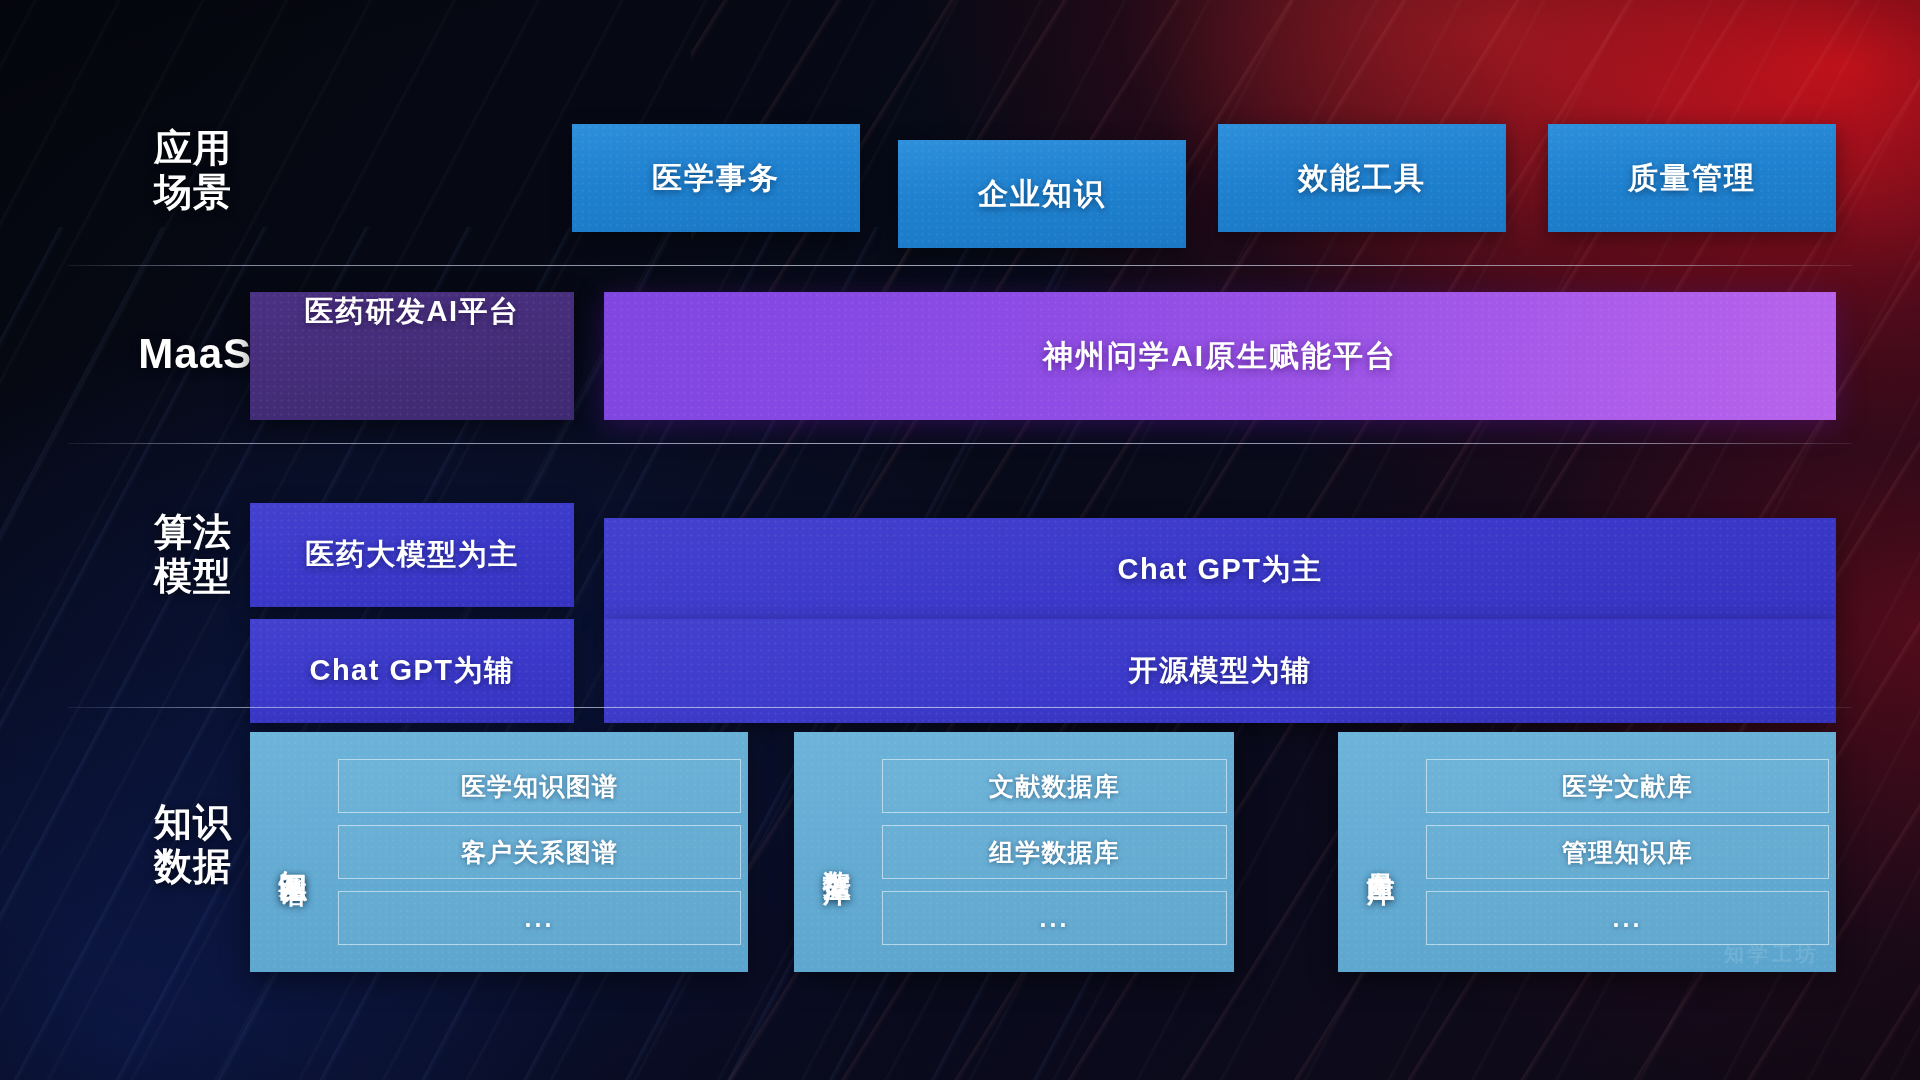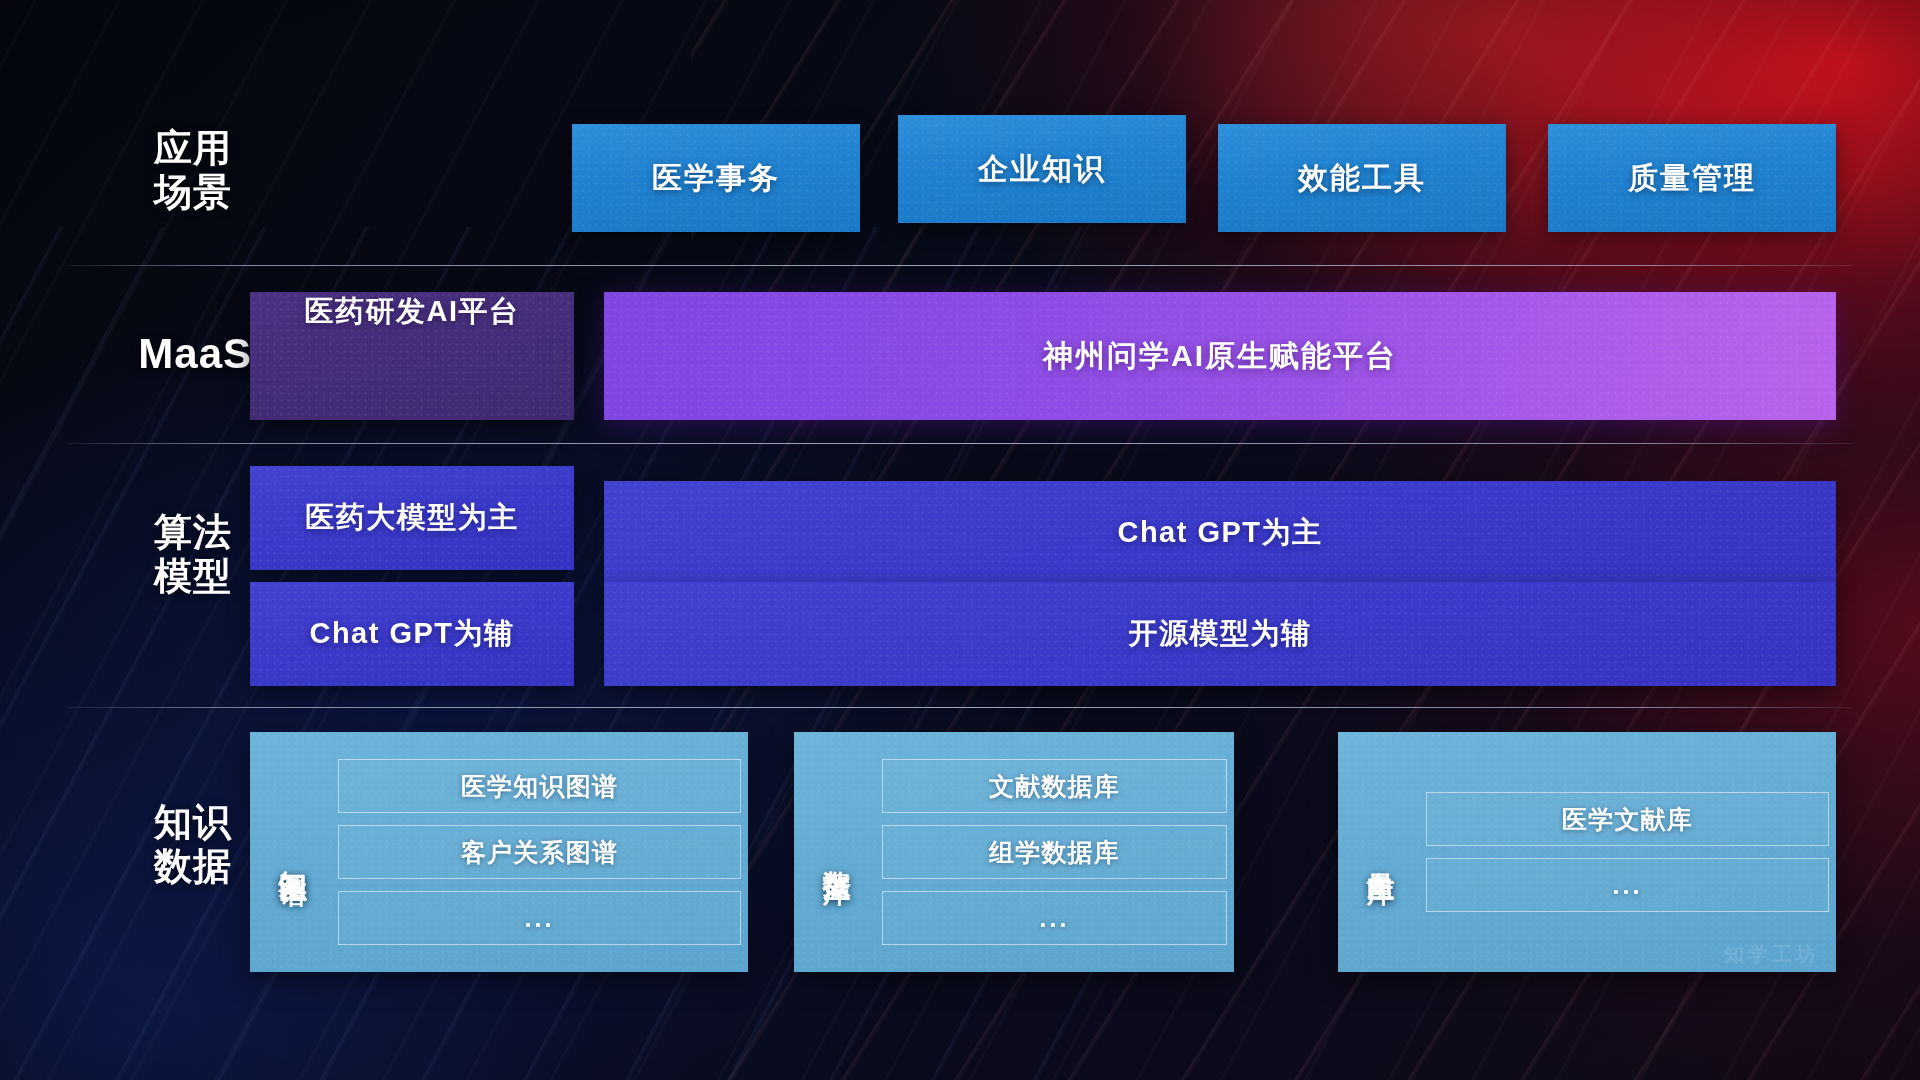--- a/index.html
+++ b/index.html
@@ -113,20 +113,21 @@
     position:relative;z-index:2;color:#fff;font-size:30px;font-weight:bold;letter-spacing:2px;
     text-shadow:0 2px 8px rgba(40,0,70,.5);
   }
 
   
   .algo-cell{
     position:absolute;
     background:linear-gradient(170deg,#4342cf 0%,#3b39c9 50%,#3633c2 100%);
     display:flex;align-items:center;justify-content:center;overflow:hidden;
     box-shadow:0 6px 20px rgba(0,0,0,.42);
+    margin-top:37px;
   }
   .algo-cell span{
     position:relative;z-index:2;color:#fff;font-size:29px;font-weight:bold;letter-spacing:1.5px;
     text-shadow:0 2px 7px rgba(0,10,60,.5);
   }
 
   
   .kpanel{
     position:absolute;
     background:linear-gradient(172deg,#6cb4d9 0%,#63abd2 48%,#5ba4cd 100%);
@@ -263,35 +264,36 @@
       <div class="kitem">组学数据库</div>
       <div class="kitem dots-only">...</div>
     </div>
   </div>
 
   <div class="kpanel" id="kp2">
     <div class="dots"></div>
     <div class="vlabel">向量库</div>
     <div class="kitems">
       <div class="kitem">医学文献库</div>
+      <div class="kitem">管理知识库</div>
       <div class="kitem dots-only">...</div>
     </div>
   </div>
 
   <div class="watermark" id="wm">知学工坊</div>
 </div>
 
 <style>
   
 
   
   #lbl-app  { left:62px;  top:126px;  width:170px; font-size:38px; }
   #app0 { left:250px;  top:124px; width:288px; height:108px; }
   #app1 { left:572px;  top:124px; width:288px; height:108px; }
-  #app2 { left:898px;  top:115px; width:288px; height:108px; }
+  #app2 { left:898px;  top:140px; width:288px; height:108px; }
   #app3 { left:1218px; top:124px; width:288px; height:108px; }
   #app4 { left:1548px; top:124px; width:288px; height:108px; }
 
   #div1 { left:68px; top:265px; width:1784px; }
 
   
   #lbl-maas { left:62px; top:330px; width:190px; font-size:42px; }
   #maasL { left:250px; top:292px; width:324px; height:128px; }
   #maasR { left:604px; top:292px; width:1232px; height:128px; }
 

